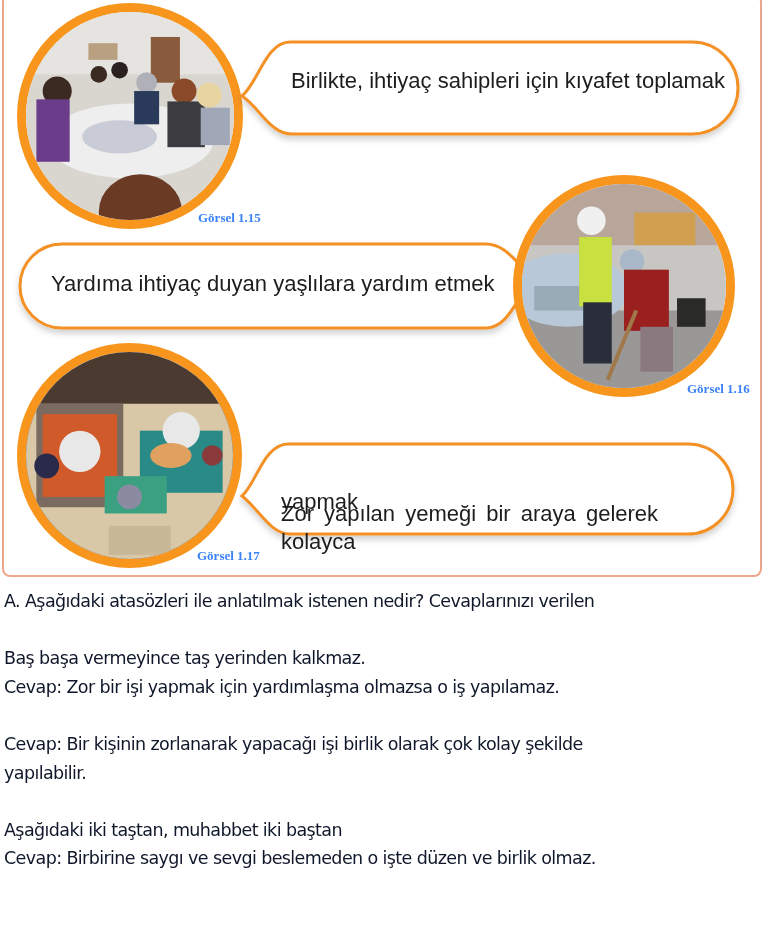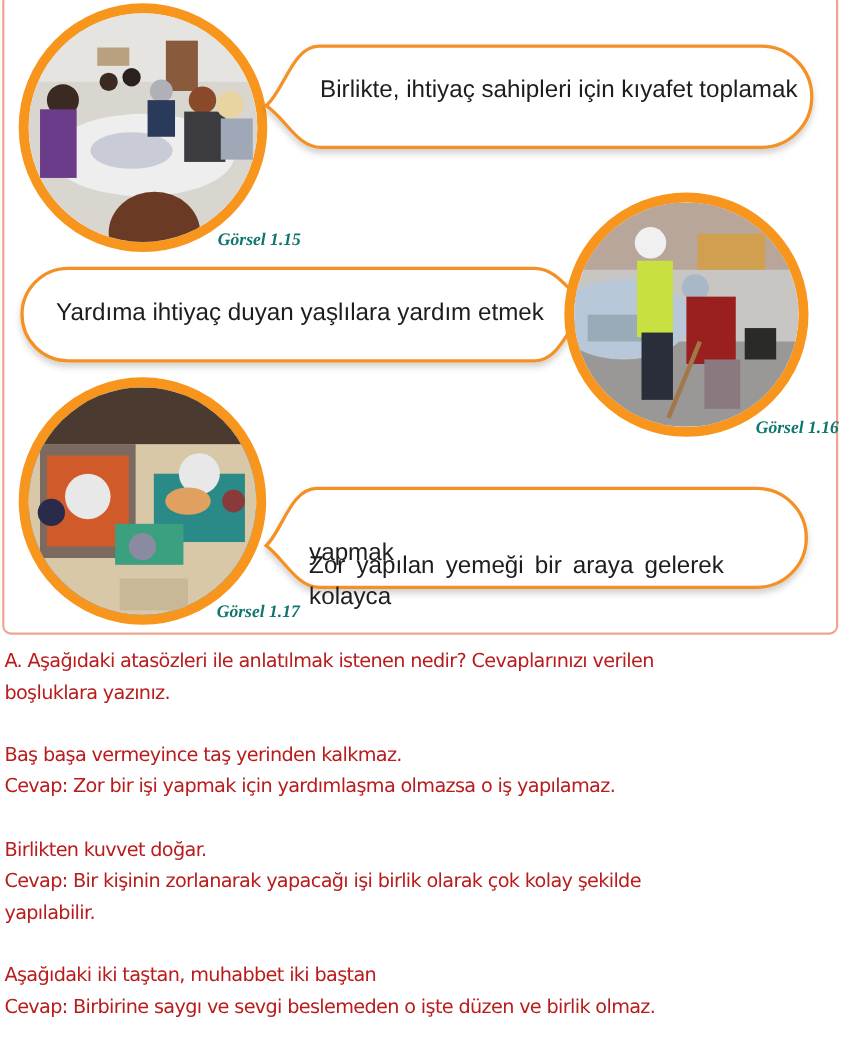--- a/index.html
+++ b/index.html
@@ -9,33 +9,33 @@
     position: absolute; left: 2px; top: -6px; width: 760px; height: 583px;
     border: 2px solid #eea58d; border-radius: 8px; box-sizing: border-box; background: #fff;
   }
 
   .photo {
     position: absolute; border-radius: 50%; border: 9px solid #f7951d; box-sizing: border-box; overflow: hidden;
   }
   .photo svg { width: 100%; height: 100%; display: block; }
 
   .caption {
-    position: absolute; font-family: "Liberation Serif", serif; font-style: italic; font-weight: bold;
-    font-size: 16px; color: #0f766e;
+    position: absolute; font-family: "Liberation Serif", serif; font-weight: bold;
+    font-size: 13px; color: #3b82f6;
   }
 
   .bubble { position: absolute; }
   .bubble svg.shape { position: absolute; left: 0; top: 0; overflow: visible; }
   .bubble .text {
     position: absolute; font-family: "Liberation Sans", sans-serif; font-size: 22px; color: #1d1d1d; line-height: 28px;
   }
 
   .questions {
     position: absolute; left: 4px; top: 587px; width: 760px;
-    font-family: "DejaVu Sans", sans-serif; font-size: 17.5px; color: #b91c1c; line-height: 28.6px;
+    font-family: "DejaVu Sans", sans-serif; font-size: 17.5px; color: #0f172a; line-height: 28.6px;
     letter-spacing: -0.6px;
   }
   .questions p { margin: 0; }
   .questions .gap { height: 28.6px; }
 </style>
 </head>
 <body>
 
 <div class="frame"></div>
 
@@ -133,24 +133,22 @@
         </filter>
       </defs>
     <path d="M48 4 H448 A44 44 0 0 1 448 94 H50 C30 94 18 68 2 56 C16 44 24 4 48 4 Z" fill="#fff" stroke="#f39126" stroke-width="3" filter="url(#sh3)"></path>
   </svg>
   <div class="text" style="left:41px; top:20px; word-spacing:4px;margin-top:40px;">Zor yapılan yemeği bir araya gelerek kolayca</div>
   <div class="text" style="left:41px; top:48px;">yapmak</div>
 </div>
 
 <div class="questions">
   <p>A. Aşağıdaki atasözleri ile anlatılmak istenen nedir? Cevaplarınızı verilen</p>
-  <p>boşluklara yazınız.</p>
   <div class="gap"></div>
   <p>Baş başa vermeyince taş yerinden kalkmaz.</p>
   <p>Cevap: Zor bir işi yapmak için yardımlaşma olmazsa o iş yapılamaz.</p>
   <div class="gap"></div>
-  <p>Birlikten kuvvet doğar.</p>
   <p>Cevap: Bir kişinin zorlanarak yapacağı işi birlik olarak çok kolay şekilde</p>
   <p>yapılabilir.</p>
   <div class="gap"></div>
   <p>Aşağıdaki iki taştan, muhabbet iki baştan</p>
   <p>Cevap: Birbirine saygı ve sevgi beslemeden o işte düzen ve birlik olmaz.</p>
 </div>
 
 </body></html>

